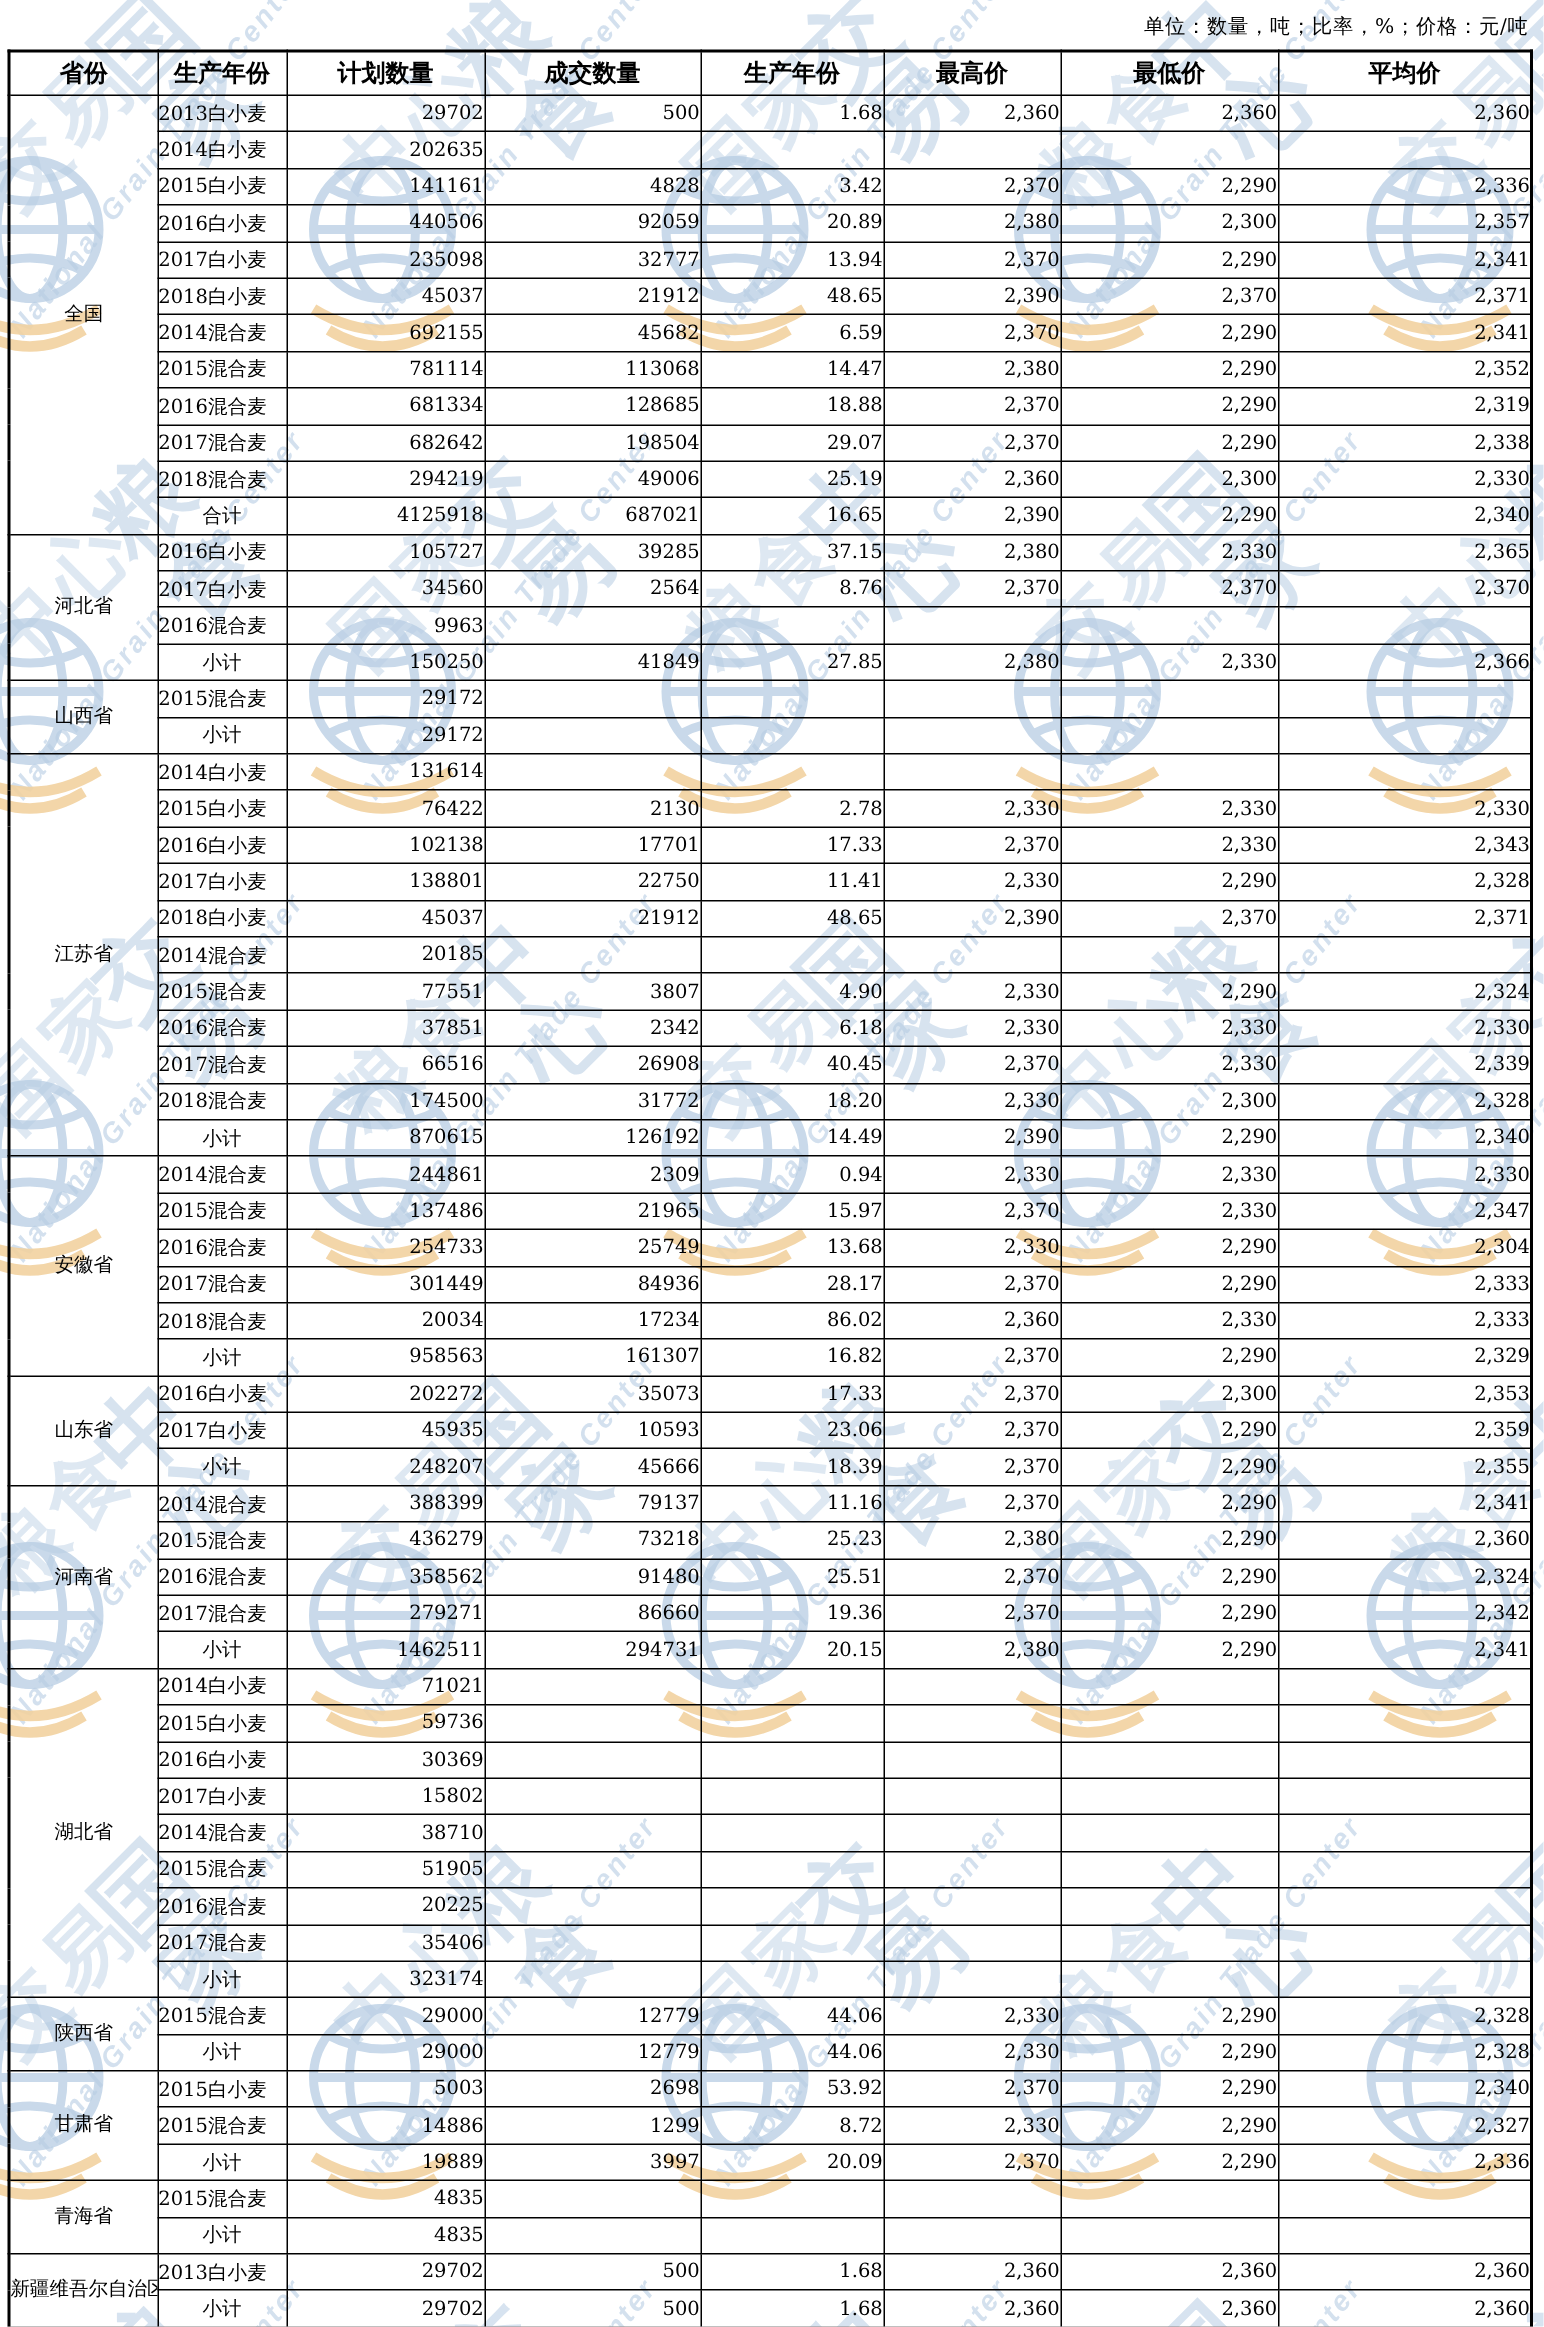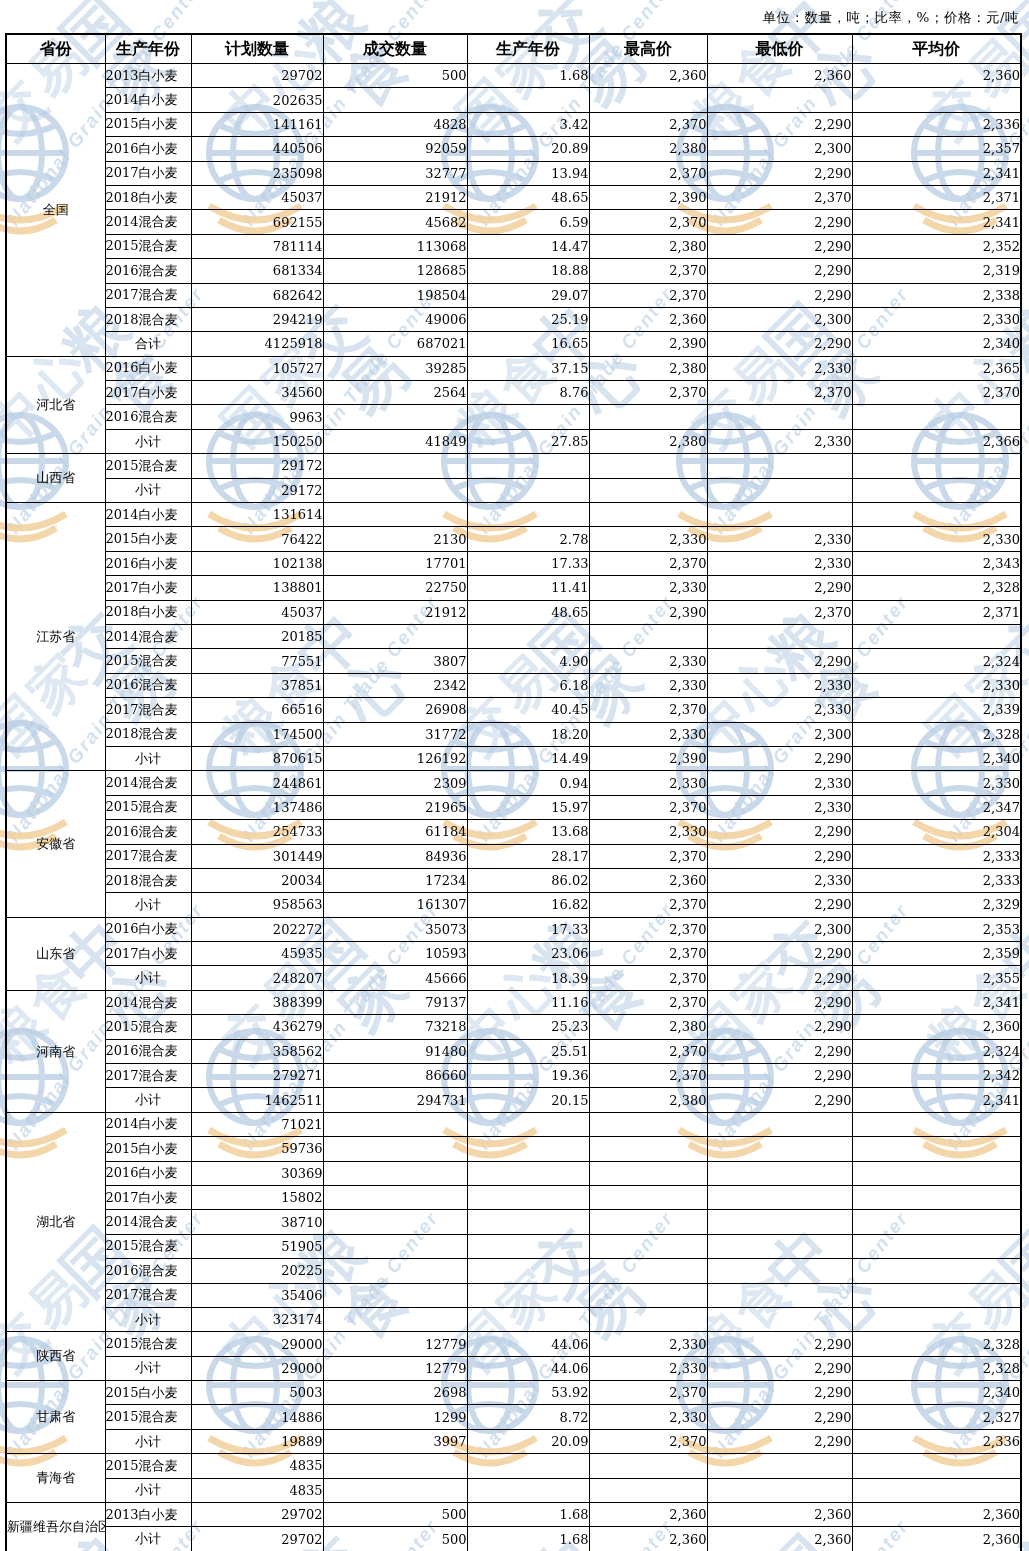--- a/index.html
+++ b/index.html
@@ -836,21 +836,21 @@
           <td class="num">137486</td>
           <td class="num">21965</td>
           <td class="num">15.97</td>
           <td class="num">2,370</td>
           <td class="num">2,330</td>
           <td class="num">2,347</td>
         </tr>
         <tr>
           <td class="year">2016混合麦</td>
           <td class="num">254733</td>
-          <td class="num">61184</td>
+          <td class="num">25749</td>
           <td class="num">13.68</td>
           <td class="num">2,330</td>
           <td class="num">2,290</td>
           <td class="num">2,304</td>
         </tr>
         <tr>
           <td class="year">2017混合麦</td>
           <td class="num">301449</td>
           <td class="num">84936</td>
           <td class="num">28.17</td>

